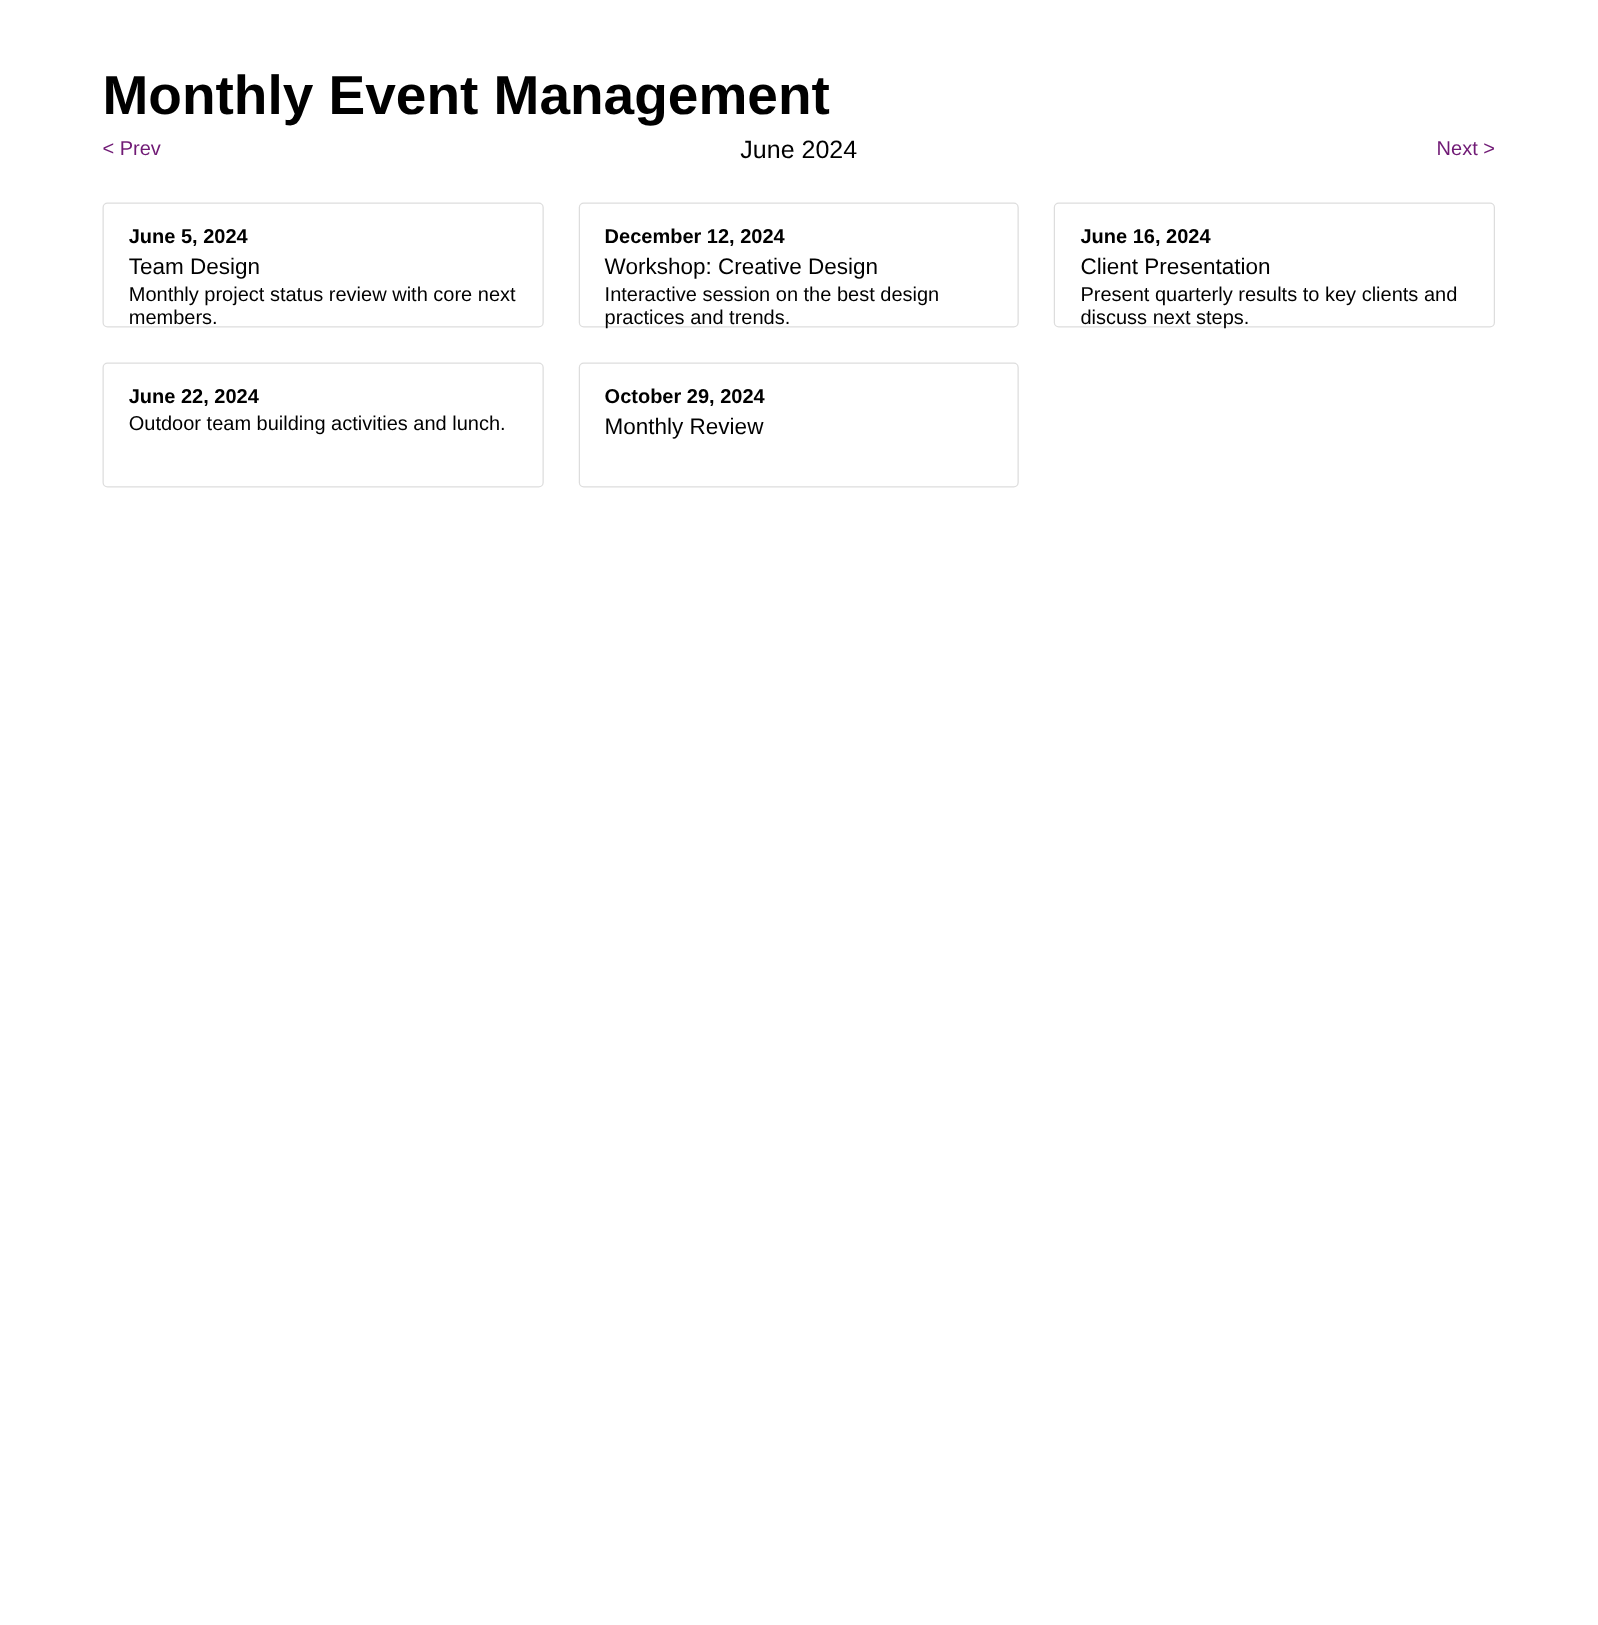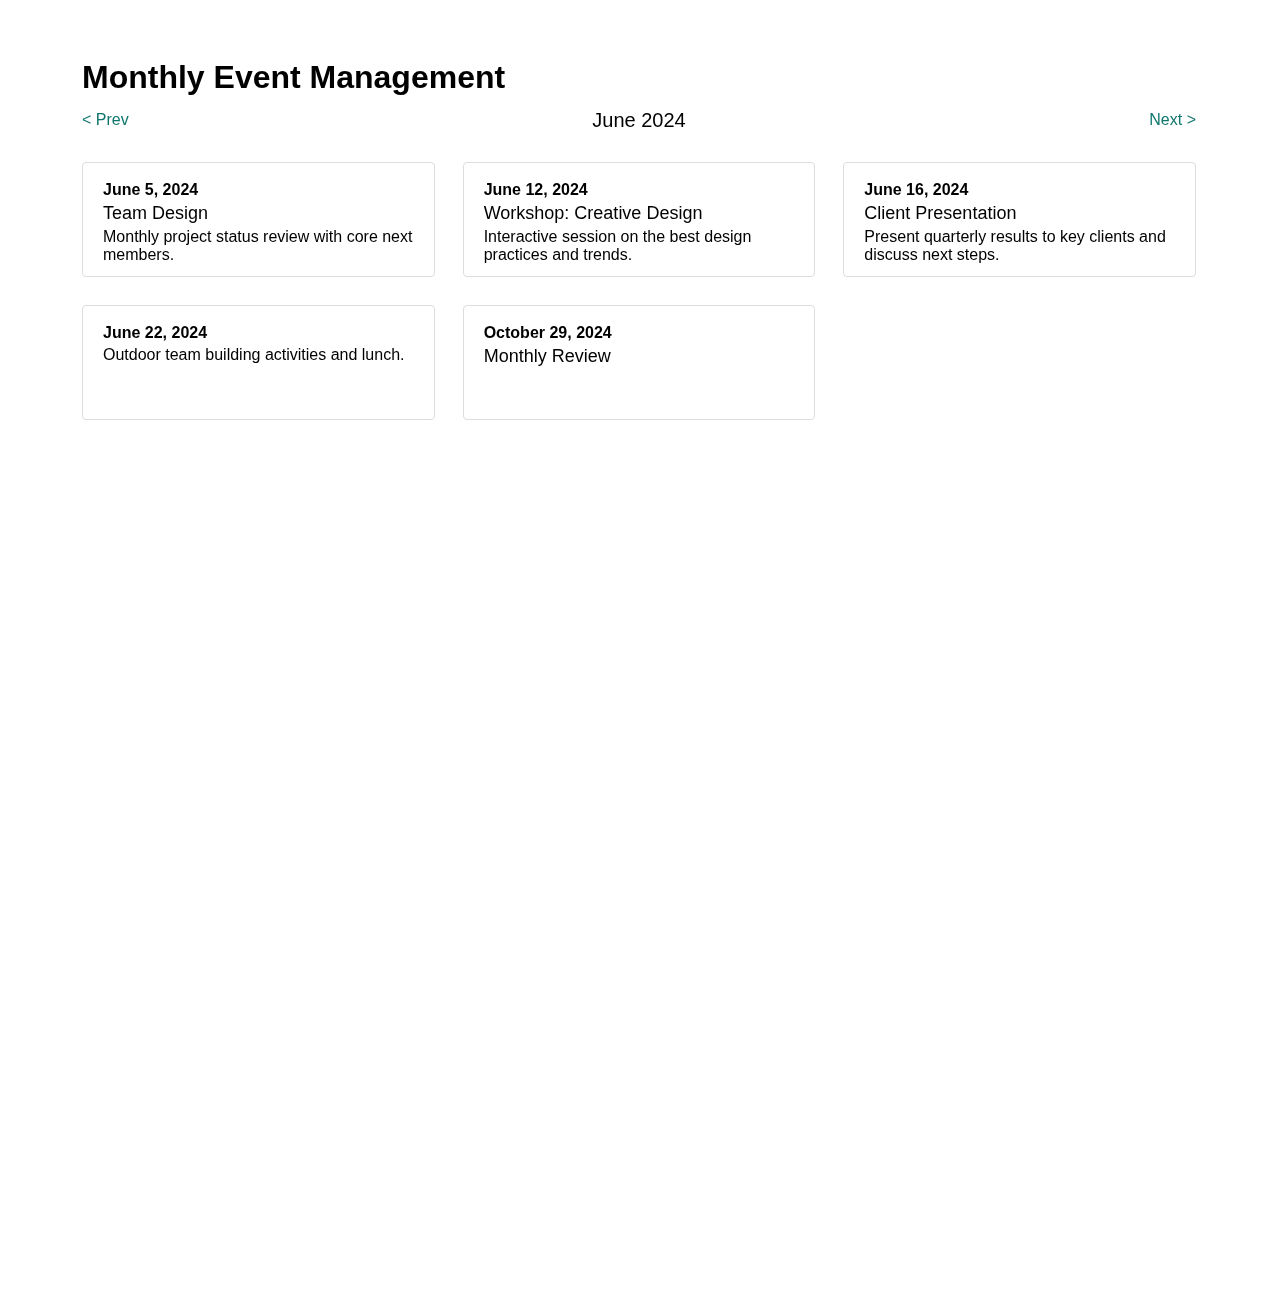--- a/index.html
+++ b/index.html
@@ -1,23 +1,23 @@
 <!DOCTYPE html>
 <html><head>
 <meta charset="utf-8">
 <style>
   html, body { margin: 0; padding: 0; background: #ffffff; }
   body { font-family: "Liberation Sans", sans-serif; color: #000; width: 1278px; height: 1300px; }
   .container { position: absolute; left: 82px; top: 56px; width: 1114px; }
-  h1 { margin: 0; font-size: 32px; font-weight: bold; line-height: 42px; }
+  h1 { margin: 0; font-size: 44px; font-weight: bold; line-height: 42px; }
   .nav { display: flex; justify-content: space-between; align-items: center; margin-top: 10px; height: 24px; }
-  .nav a { font-size: 16px; color: #0f766e; text-decoration: none; cursor: pointer; }
+  .nav a { font-size: 16px; color: #701a75; text-decoration: none; cursor: pointer; }
   .nav .month { font-size: 20px; }
   .grid { display: grid; grid-template-columns: repeat(3, 1fr); column-gap: 28px; row-gap: 28px; margin-top: 30px; }
-  .card { border: 1px solid #dddddd; border-radius: 4px; padding: 16px 20px 16px 20px; height: 115px; box-sizing: border-box; }
+  .card { border: 1px solid #dddddd; border-radius: 4px; padding: 16px 20px 16px 20px; height: 100px; box-sizing: border-box; }
   .card .date { font-size: 16px; font-weight: bold; line-height: 19px; margin-top: 1px; }
   .card .title { font-size: 18px; line-height: 22px; margin-top: 3px; }
   .card .desc { font-size: 16px; line-height: 18px; margin-top: 4px; }
 </style>
 </head>
 <body>
 
 <div class="container">
   <h1>Monthly Event Management</h1>
   <div class="nav">
@@ -25,21 +25,21 @@
     <span class="month">June 2024</span>
     <a>Next &gt;</a>
   </div>
   <div class="grid">
     <div class="card">
       <div class="date">June 5, 2024</div>
       <div class="title">Team Design</div>
       <div class="desc">Monthly project status review with core next members.</div>
     </div>
     <div class="card">
-      <div class="date">June 12, 2024</div>
+      <div class="date">December 12, 2024</div>
       <div class="title">Workshop: Creative Design</div>
       <div class="desc">Interactive session on the best design practices and trends.</div>
     </div>
     <div class="card">
       <div class="date">June 16, 2024</div>
       <div class="title">Client Presentation</div>
       <div class="desc">Present quarterly results to key clients and discuss next steps.</div>
     </div>
     <div class="card">
       <div class="date">June 22, 2024</div>

